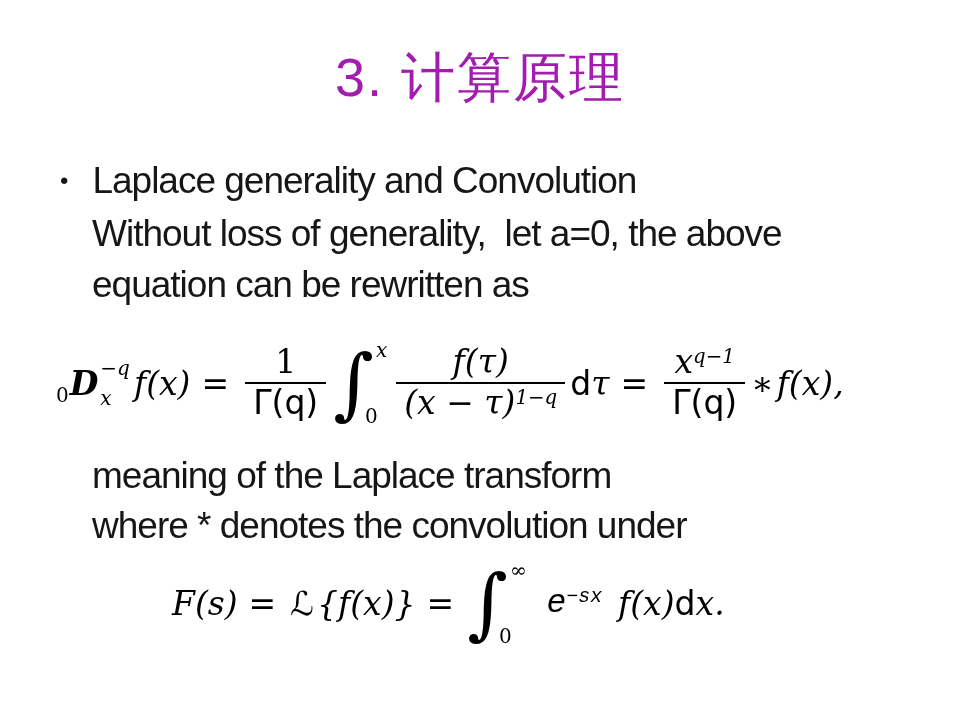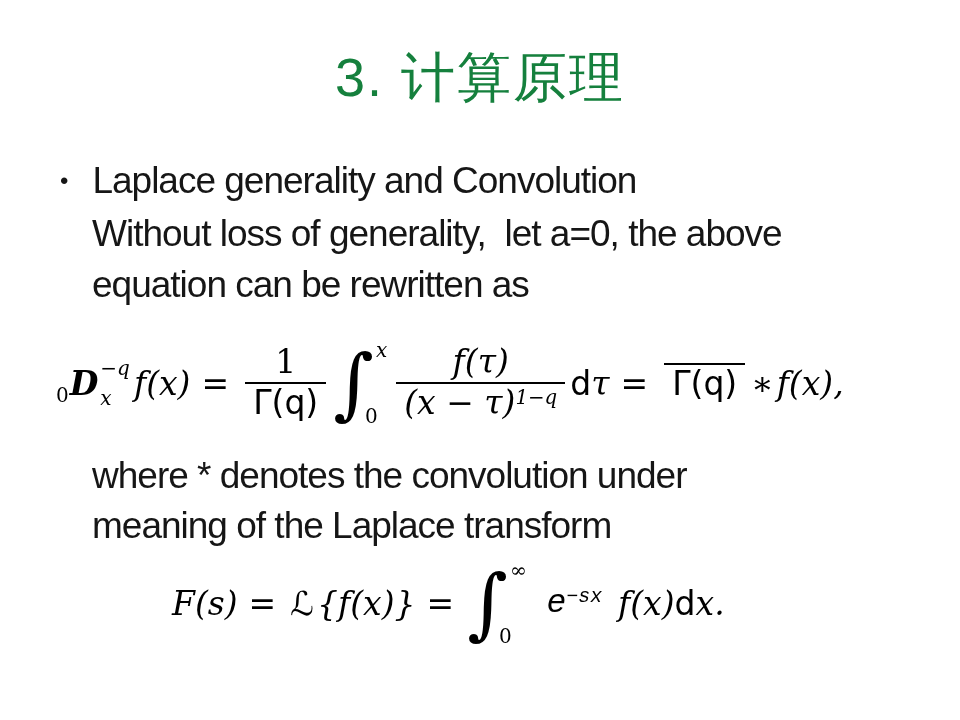--- a/index.html
+++ b/index.html
@@ -5,21 +5,21 @@
   html, body { margin:0; padding:0; background:#ffffff; }
   body { width:960px; height:720px; overflow:hidden; }
   .slide {
     position:relative; width:960px; height:720px; background:#ffffff;
     font-family:"Liberation Sans", sans-serif; color:#161616;
   }
 
   
   .title {
     position:absolute; top:44px; left:0; width:100%; margin:0;
-    text-align:center; font-size:54px; font-weight:400; color:#15803d;
+    text-align:center; font-size:54px; font-weight:400; color:#a21caf;
     font-family:"Liberation Sans","DejaVu Sans",sans-serif;
     letter-spacing:2px; line-height:1.25;
   }
 
   
   .bullet-row { position:absolute; top:160px; left:60px; display:flex; align-items:flex-start; }
   .bullet-marker { font-size:24px; line-height:42px; margin-right:24px; color:#161616; }
   .bullet-text { font-size:37px; line-height:42px; letter-spacing:-1px; }
 
   
@@ -112,29 +112,32 @@
     <span class="frac">
       <span class="num mvar">f(τ)</span>
       <span class="den">
         <span class="mvar">(x − τ)</span><span class="sup">1−q</span>
       </span>
     </span>
     <span class="msf">d</span>
     <span class="mvar">τ</span>
     <span class="mrel">=</span>
     <span class="frac">
+      <span class="num">
+        <span class="mvar">x</span><span class="sup">q−1</span>
+      </span>
       <span class="den msf">Γ(q)</span>
     </span>
     <span class="star mrm">∗</span>
     <span class="mvar">f(x),</span>
   </div>
 
   <div class="para para2">
+    <div class="para-line">meaning of the Laplace transform</div>
     <div class="para-line">where * denotes the convolution under</div>
-    <div class="para-line">meaning of the Laplace transform</div>
   </div>
 
   <div class="formula formula2">
     <span class="mvar">F(s)</span>
     <span class="mrel">=</span>
     <span class="scriptL">ℒ</span>
     <span class="mvar">{f(x)}</span>
     <span class="mrel">=</span>
     <span class="intgroup">
       <span class="int">∫</span>

